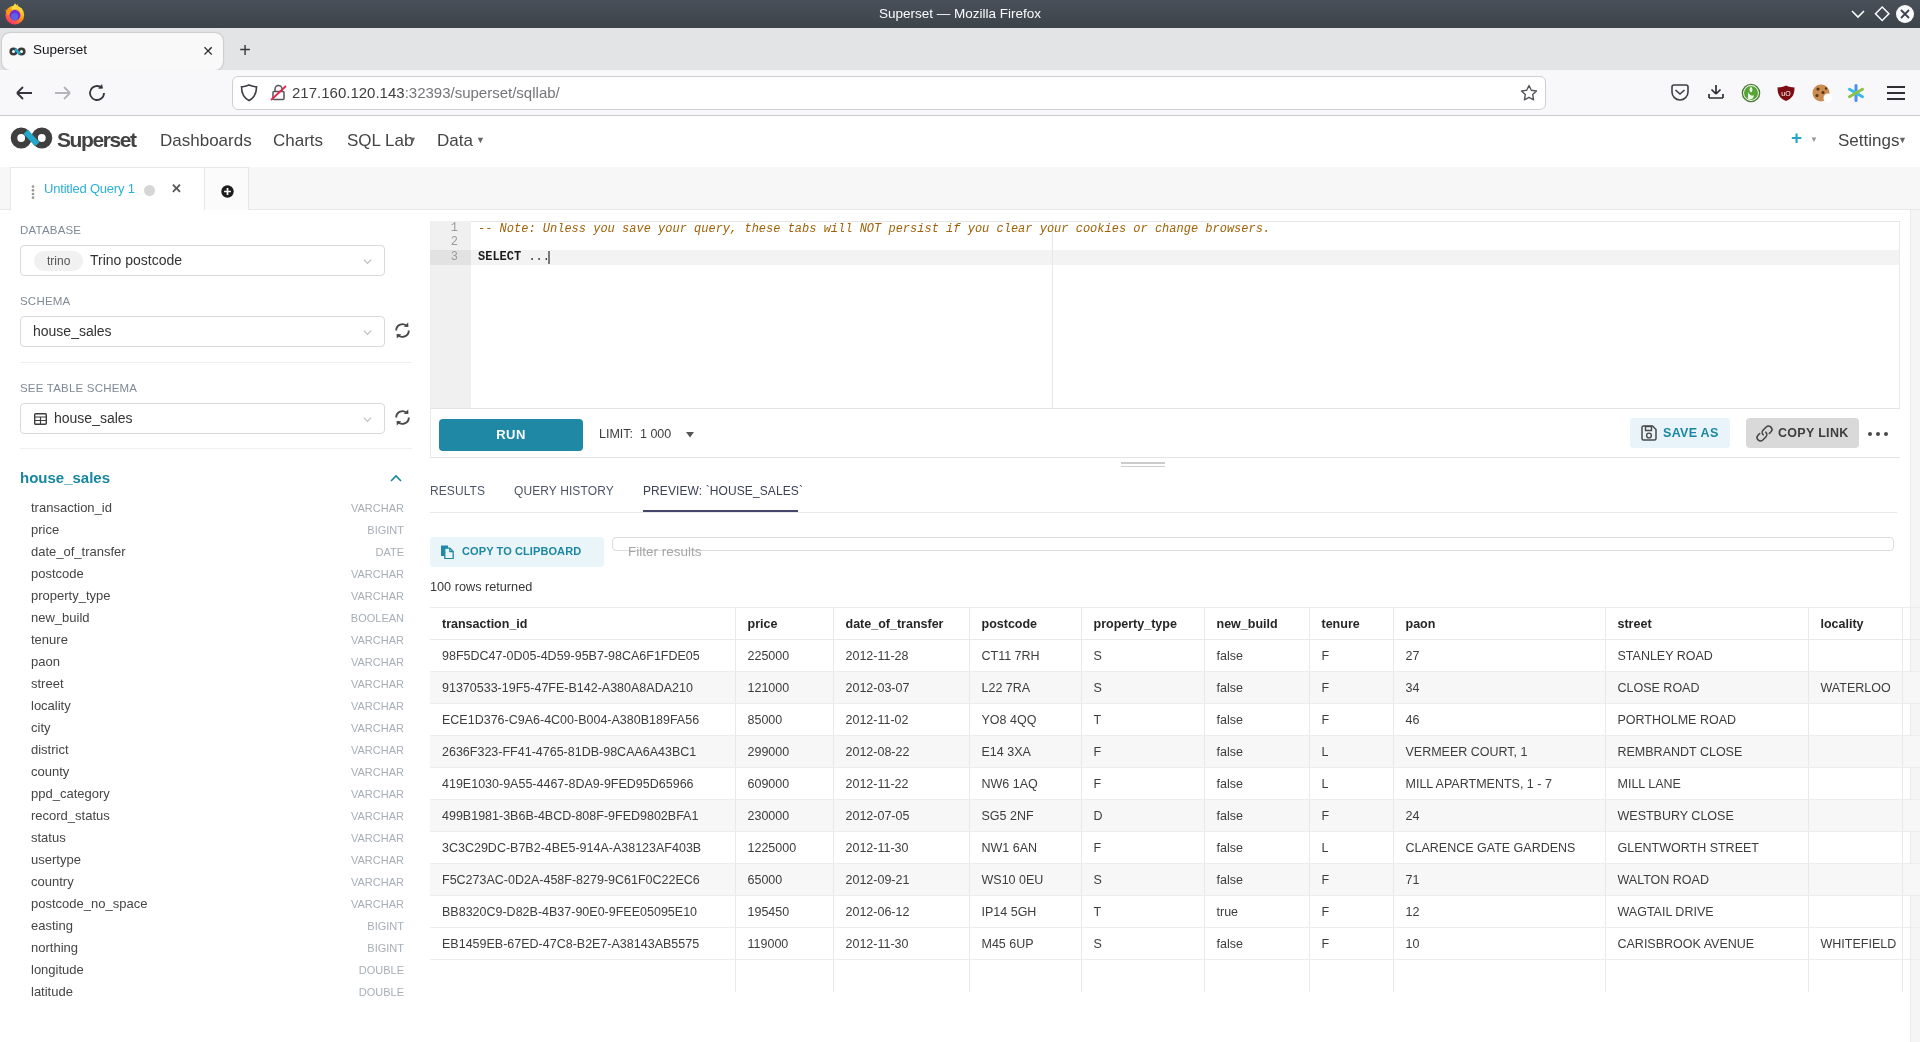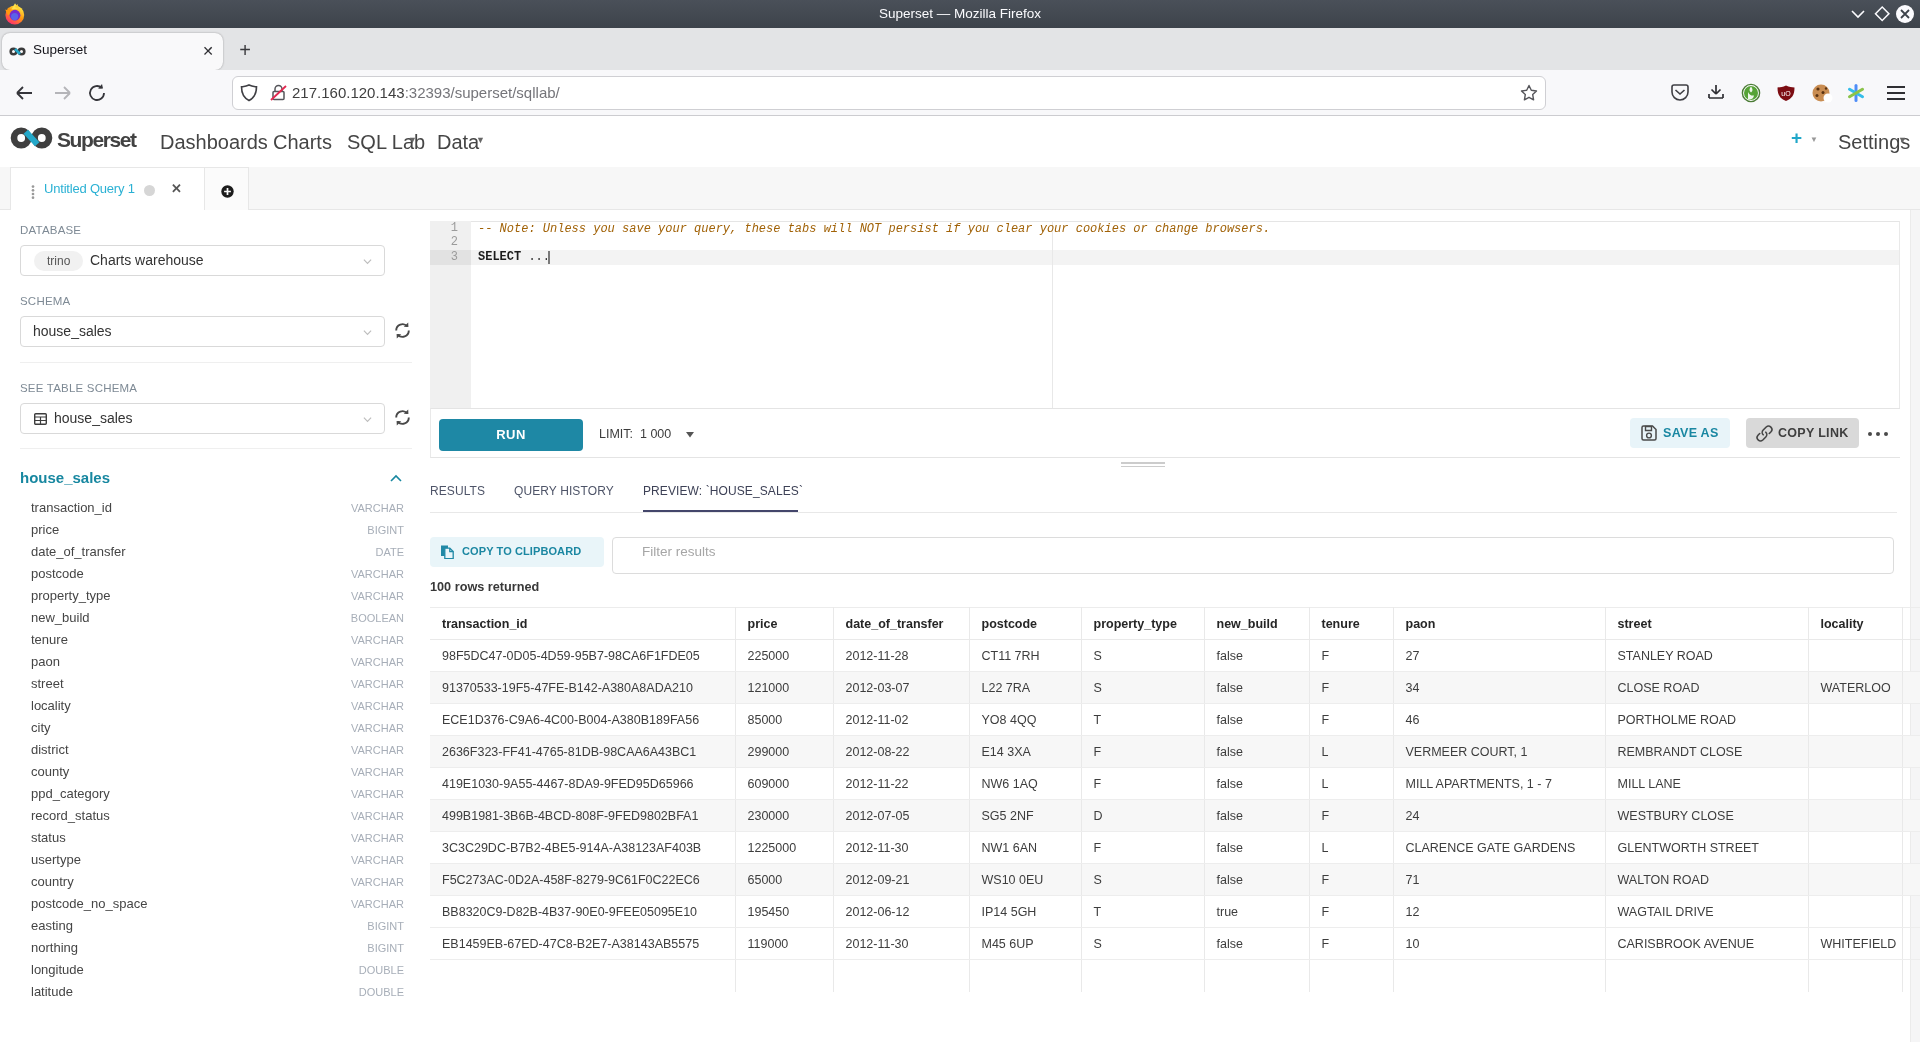--- a/index.html
+++ b/index.html
@@ -14,21 +14,21 @@
 #fftab .tlabel{position:absolute;left:31px;top:9px;font-size:13.5px;color:#15141a}
 #fftab .tclose{position:absolute;left:196px;top:8px;width:20px;height:20px;color:#2f2f33;font-size:14px;text-align:center;line-height:20px}
 #newtab{left:233px;top:39px;width:24px;height:24px;color:#3a3a3e;font-size:20px;font-weight:300;text-align:center;line-height:23px}
 #navtoolbar{left:0;top:70px;width:1920px;height:46px;background:#f8f8fa;border-bottom:1px solid #ccccd0}
 #urlbar{left:232px;top:76px;width:1314px;height:34px;background:#fff;border:1px solid #cfcfd3;border-radius:6px}
 #urltext{left:292px;top:82px;height:22px;line-height:22px;font-size:15px;color:#75757a}
 #urltext b{color:#404040;font-weight:normal}
 
 #ssnav{left:0;top:116px;width:1920px;height:51px;background:#fff}
 .ssword{position:absolute;top:128px;font-size:21px;font-weight:bold;color:#424242;letter-spacing:-1.4px}
-.navitem{position:absolute;top:131px;font-size:20px;color:#454545}
+.navitem{position:absolute;top:131px;font-size:17px;color:#454545}
 .navcaret{position:absolute;font-size:9px;color:#666}
 #qtabs{left:0;top:167px;width:1920px;height:43px;background:#f7f7f7;border-bottom:1px solid #e7e7e7}
 #qtab1{left:10px;top:167px;width:195px;height:43px;background:#fff;border:1px solid #e7e7e7;border-bottom:0}
 #qtabplus{left:205px;top:167px;width:44px;height:43px;background:#fbfbfb;border:1px solid #e7e7e7;border-bottom:0;border-left:0}
 
 .plabel{position:absolute;font-size:11.5px;color:#7e8a95;letter-spacing:.2px}
 .selbox{position:absolute;left:20px;width:365px;height:31px;border:1px solid #d9d9d9;border-radius:4px;background:#fff}
 .selbox .stext{position:absolute;top:0;height:29px;line-height:29px;font-size:14px;color:#333}
 .chev{position:absolute;right:12px;top:11px;width:9px;height:9px}
 .pill{position:absolute;left:13px;top:5px;height:20px;border-radius:10px;background:#f1f1f1;font-size:12px;color:#565656;line-height:20px;padding:0 13px}
@@ -56,22 +56,22 @@
 #saveas span{position:absolute;left:33px;top:8px;font-size:12.5px;font-weight:bold;color:#1a87a2;letter-spacing:.3px}
 #copylink{left:1746px;top:418px;width:113px;height:30px;background:#d9d9d9;border-radius:4px}
 #copylink span{position:absolute;left:32px;top:8px;font-size:12.5px;font-weight:bold;color:#3e3e3e;letter-spacing:.3px}
 .dot3{position:absolute;width:4px;height:4px;border-radius:50%;background:#4a4a4a}
 
 .rtab{position:absolute;top:484px;font-size:12px;color:#4e5468;letter-spacing:.1px}
 #tabul{left:643px;top:510px;width:155px;height:3px;background:#44466b}
 #tabdiv{left:430px;top:512px;width:1467px;height:1px;background:#e8e8e8}
 #copyclip{left:430px;top:537px;width:174px;height:30px;background:#e9f5f9;border-radius:4px}
 #copyclip span{position:absolute;left:32px;top:8px;font-size:11px;font-weight:bold;color:#1b87a2;letter-spacing:.1px}
-#filter{left:612px;top:537px;width:1282px;height:37px;border:1px solid #dcdcdc;border-radius:4px;background:#fff;font-size:13.5px;color:#a6a6a6;line-height:28px;padding-left:29px}
-#rowsret{left:430px;top:580px;font-size:12.7px;font-weight:bold;color:#383838}
+#filter{left:612px;top:537px;width:1282px;height:14px;border:1px solid #dcdcdc;border-radius:4px;background:#fff;font-size:13.5px;color:#a6a6a6;line-height:28px;padding-left:15px}
+#rowsret{left:430px;top:580px;font-size:12.7px;font-weight:normal;color:#383838}
 
 #rtable{left:430px;top:607px;width:1490px;height:435px;overflow:hidden}
 table{border-collapse:collapse;table-layout:fixed;width:1490px;font-size:12.5px;color:#3d3d3d}
 th,td{border-right:1px solid #e9e9e9;padding:0 0 0 12px;text-align:left;overflow:hidden;white-space:nowrap;font-weight:normal}
 thead tr{height:32px}
 tbody tr{height:32px}
 thead th{font-weight:bold;color:#262626;border-top:1px solid #ececec;border-bottom:1px solid #e9e9e9}
 tbody tr.g{background:#f7f7f7}
 tbody td{border-bottom:1px solid #ededed}
 tbody tr.last td{border-bottom:0}
@@ -196,21 +196,21 @@
 <div class="abs" id="qtabplus">
   <svg style="position:absolute;left:16px;top:16.5px" width="13" height="13" viewBox="0 0 13 13">
     <circle cx="6.5" cy="6.5" r="6.2" fill="#1c1c1c"></circle>
     <path d="M6.5 3.1 v6.8 M3.1 6.5 h6.8" stroke="#fbfbfb" stroke-width="1.7"></path>
   </svg>
 </div>
 
 <div class="plabel" style="left:20px;top:224px">DATABASE</div>
 <div class="selbox" style="top:245px">
   <div class="pill">trino</div>
-  <div class="stext" style="left:69px">Charts warehouse</div>
+  <div class="stext" style="left:69px">Trino postcode</div>
   <svg class="chev" viewBox="0 0 10 10">
       <path d="M1 3 l4 4 l4 -4" stroke="#bdbdbd" stroke-width="1.3" fill="none"></path>
     </svg>
 </div>
 <div class="plabel" style="left:20px;top:295px">SCHEMA</div>
 <div class="selbox" style="top:316px">
   <div class="stext" style="left:12px">house_sales</div>
   <svg class="chev" viewBox="0 0 10 10">
       <path d="M1 3 l4 4 l4 -4" stroke="#bdbdbd" stroke-width="1.3" fill="none"></path>
     </svg>

